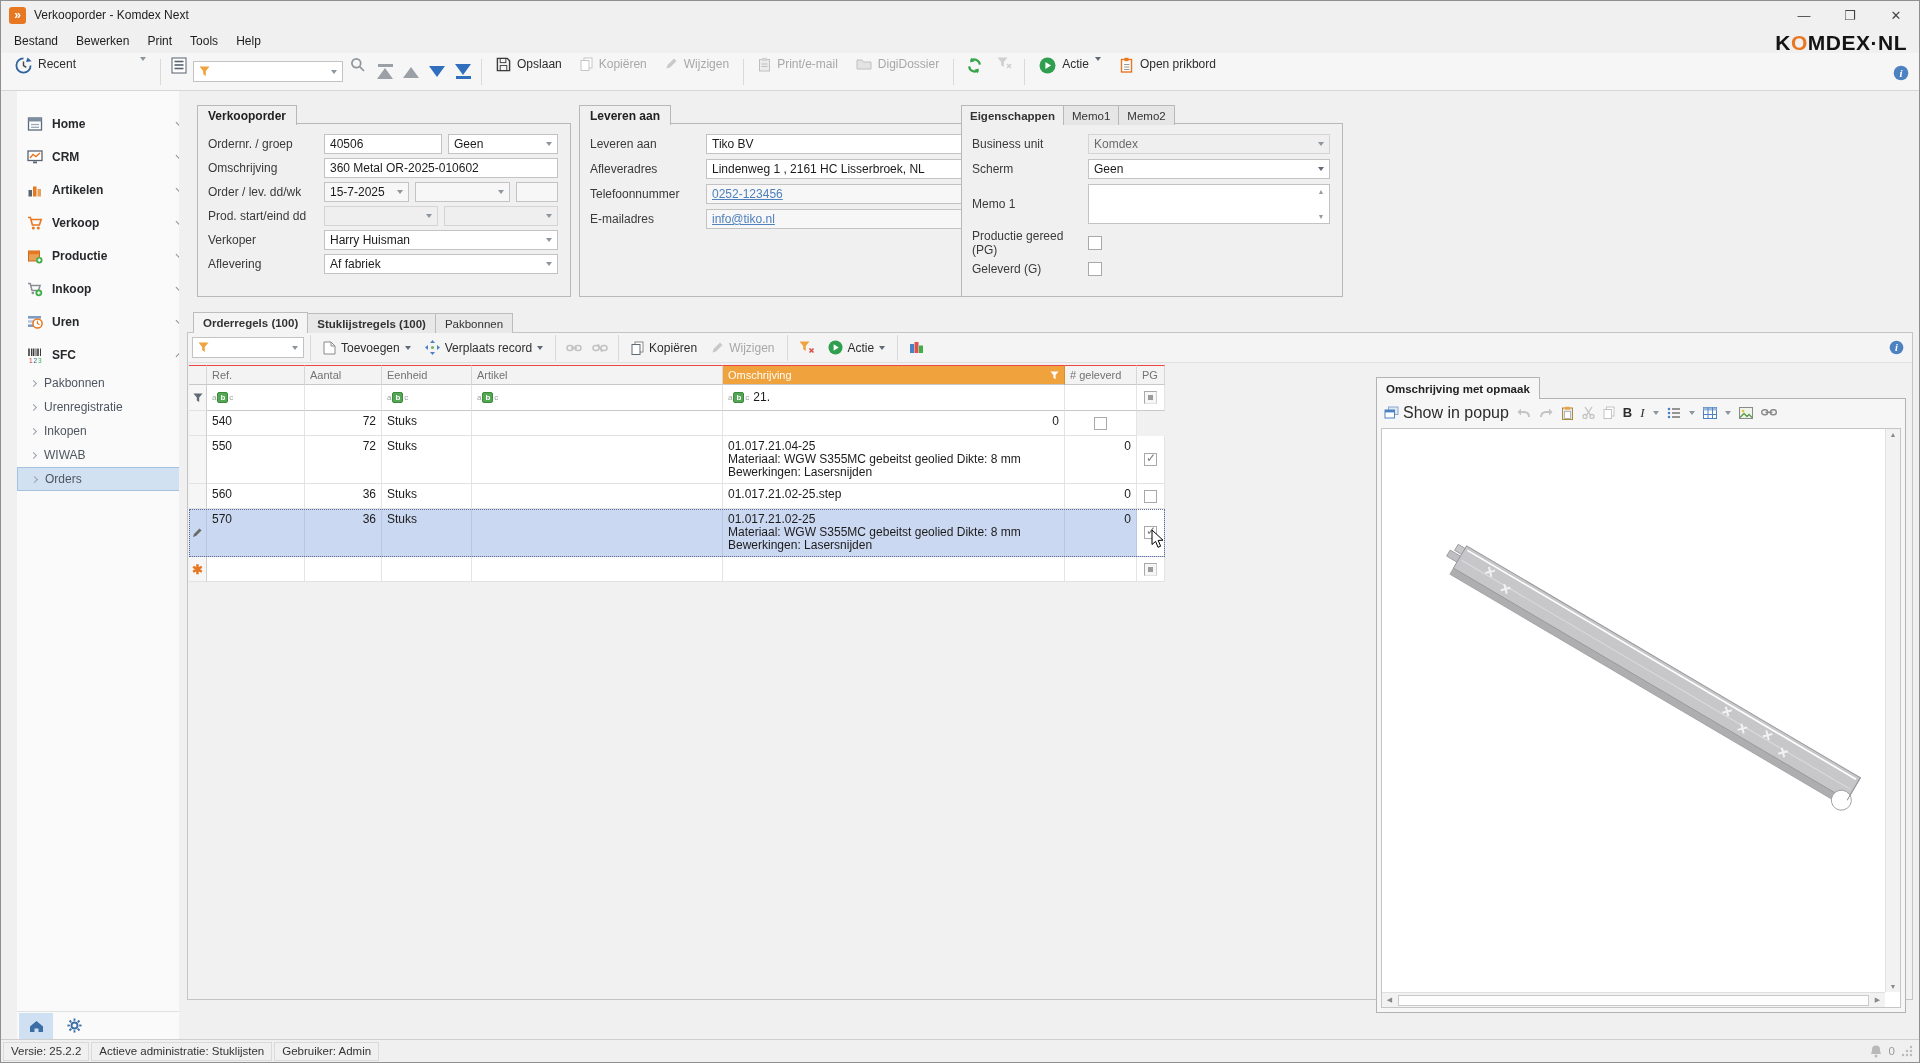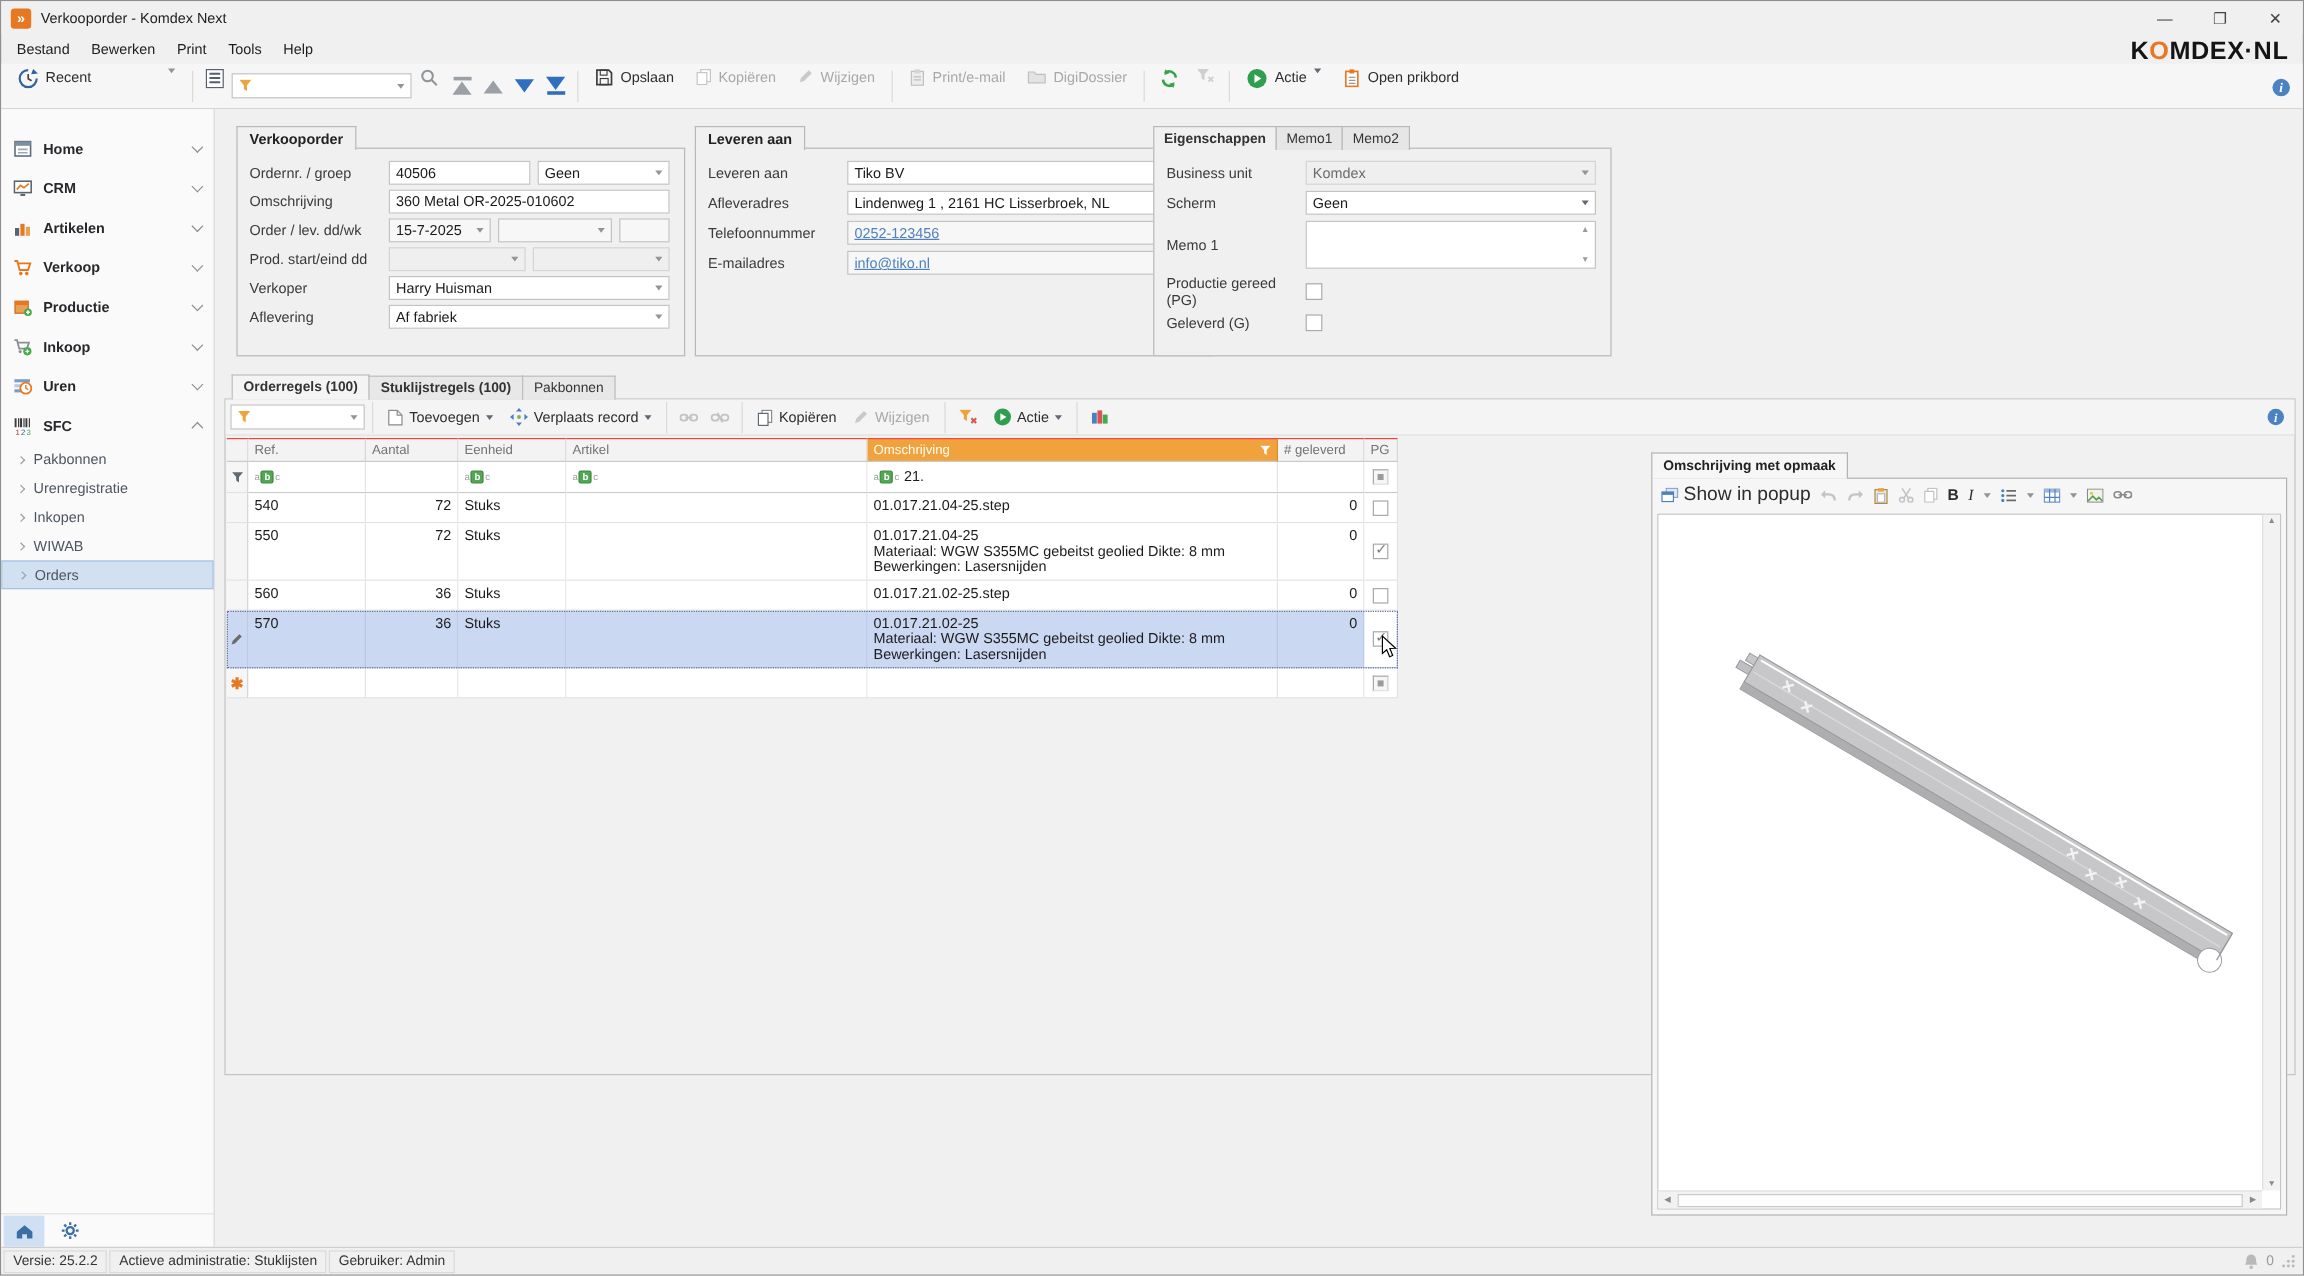--- a/index.html
+++ b/index.html
@@ -26,21 +26,21 @@
   .car{width:0;height:0;border-left:3.5px solid transparent;border-right:3.5px solid transparent;border-top:4.5px solid #5f6a75}
   .car.gray{border-top-color:#8d959d}
   .combo{background:#fff;border:1px solid #c3c3c3;height:21px;display:flex;align-items:center;padding:0 5px;gap:5px}
   .navtri{display:flex;flex-direction:column;align-items:center;width:24px}
   .navbar{width:15px;height:3px;background:#9aa0a6}
   .navbar.blue{background:#2f6fbd}
   .t-up{width:0;height:0;border-left:8px solid transparent;border-right:8px solid transparent;border-bottom:11px solid #9aa0a6;margin-top:1px}
   .t-down{width:0;height:0;border-left:8px solid transparent;border-right:8px solid transparent;border-top:11px solid #2f6fbd;margin-bottom:1px}
   #tb-info{right:10px;top:64px}
   
-  #sidebar{left:0;top:90px;width:178px;bottom:23px;background:#fafafa;border-right:1px solid #d4d4d4;padding-top:16px}
+  #sidebar{left:16px;top:90px;width:178px;bottom:23px;background:#fafafa;border-right:1px solid #d4d4d4;padding-top:16px}
   .sbitem{display:flex;align-items:center;height:33px;padding:0 10px;gap:9px}
   .sblabel{font-weight:bold;color:#26282b;font-size:12px}
   .chev{width:7px;height:7px;border-right:1.5px solid #8a9097;border-bottom:1.5px solid #8a9097;transform:rotate(45deg);margin-left:auto;margin-top:-3px}
   .chev.up{transform:rotate(225deg);margin-top:4px}
   .sbsub{display:flex;align-items:center;height:24px;padding:0 10px 0 14px;gap:8px;color:#4e5560}
   .subchev{width:5px;height:5px;border-right:1.3px solid #9aa0a8;border-bottom:1.3px solid #9aa0a8;transform:rotate(-45deg)}
   .sbsub.sel{background:#d2e1f2;border:1px solid #a3c2e0}
   #sbfooter{position:absolute;left:0;bottom:0;width:100%;height:28px;border-top:1px solid #e0e0e0;display:flex;align-items:center;padding-left:2px;gap:4px}
   .footbtn{width:34px;height:26px;display:flex;align-items:center;justify-content:center}
   .footbtn.on{background:#cfe0f2}
@@ -62,21 +62,21 @@
   .cbx{width:14px;height:14px;border:1px solid #a9a9a9;background:#fff;position:relative}
   .cbx.ck::after{content:"✓";position:absolute;left:1px;top:-2px;font-size:12px;color:#7b7b7b}
   .cbx.ind::after{content:"";position:absolute;inset:3px;background:#9b9b9b}
   .memo{background:#fff;border:1px solid #c3c3c3;height:40px;position:relative}
   .spn{position:absolute;right:1px;top:1px;bottom:1px;width:14px;display:flex;flex-direction:column;justify-content:space-between;align-items:center;padding:2px 0;color:#9a9a9a;font-size:7px}
   
   #dtabs{left:14px;top:221px;display:flex;align-items:flex-end;z-index:3}
   .dtab{height:20px;padding:0 9px;border:1px solid #bdbdbd;border-bottom:none;background:#e8e8e8;display:flex;align-items:center;font-size:11.5px;margin-right:-1px;color:#333}
   .dtab.b{font-weight:bold}
   .dtab.on{background:#f4f4f4;height:21px}
-  #lowerpanel{left:8px;top:241px;width:1726px;height:564px;border:1px solid #c4c4c4;background:#f1f1f1}
+  #lowerpanel{left:8px;top:241px;width:1726px;height:668px;border:1px solid #c4c4c4;background:#f1f1f1}
   #gridtoolbar{position:absolute;left:0;top:0;width:100%;height:30px;background:#f4f4f4;border-bottom:1px solid #e0e0e0;display:flex;align-items:center;padding:0 4px;gap:2px}
   .gtbtn{display:flex;align-items:center;gap:5px;padding:0 6px;height:24px;color:#2d2d2d;white-space:nowrap;font-size:12px}
   .gtbtn.dis{color:#a8a8a8}
   #grid-info{position:absolute;right:8px;top:7px}
   
   #grid{position:absolute;left:1px;top:32px;width:976px;--cols:18px 98px 77px 90px 251px 342px 72px 28px}
   .trow{display:grid;grid-template-columns:var(--cols)}
   .hc{background:#f3f3f3;border-right:1px solid #d7d7d7;border-bottom:1px solid #c9c9c9;border-top:1px solid #ef4444;color:#737373;font-size:11px;padding:3px 5px;display:flex;align-items:center}
   .hc.orange{background:#f0a23c;color:#fffdf8;border-right-color:#d98f2c}
   .c{background:#fff;border-right:1px solid #e4e4e4;border-bottom:1px solid #e2e2e2;padding:4px 5px;font-size:12px;color:#1b1b1b;line-height:13px;white-space:pre-line;min-height:25px}
@@ -669,21 +669,20 @@
         <div class="c ctr">
             <span class="cbx ind" style="width:13px;height:13px"></span>
           </div>
       </div>
       <div class="trow">
         <div class="ind"></div>
         <div class="c">540</div>
         <div class="c num">72</div>
         <div class="c">Stuks</div>
         <div class="c"></div>
-        <div class="c">01.017.21.04-25.step</div>
         <div class="c num">0</div>
         <div class="c ctr">
             <span class="cbx" style="width:13px;height:13px"></span>
           </div>
       </div>
       <div class="trow">
         <div class="ind"></div>
         <div class="c">550</div>
         <div class="c num">72</div>
         <div class="c">Stuks</div>

